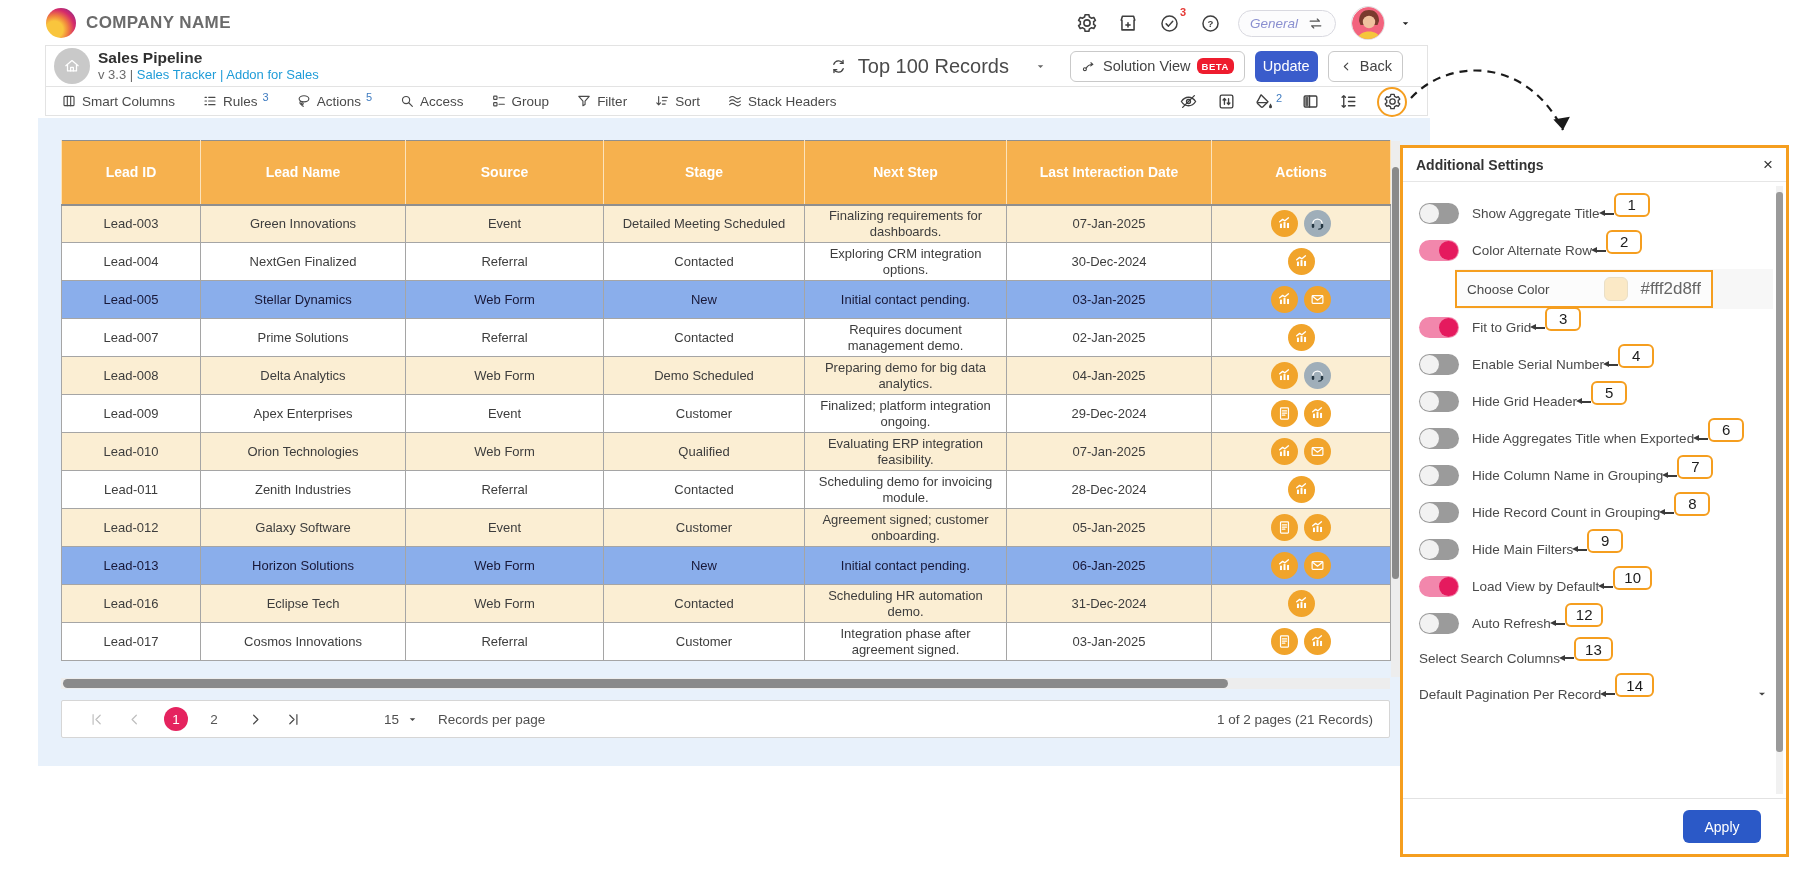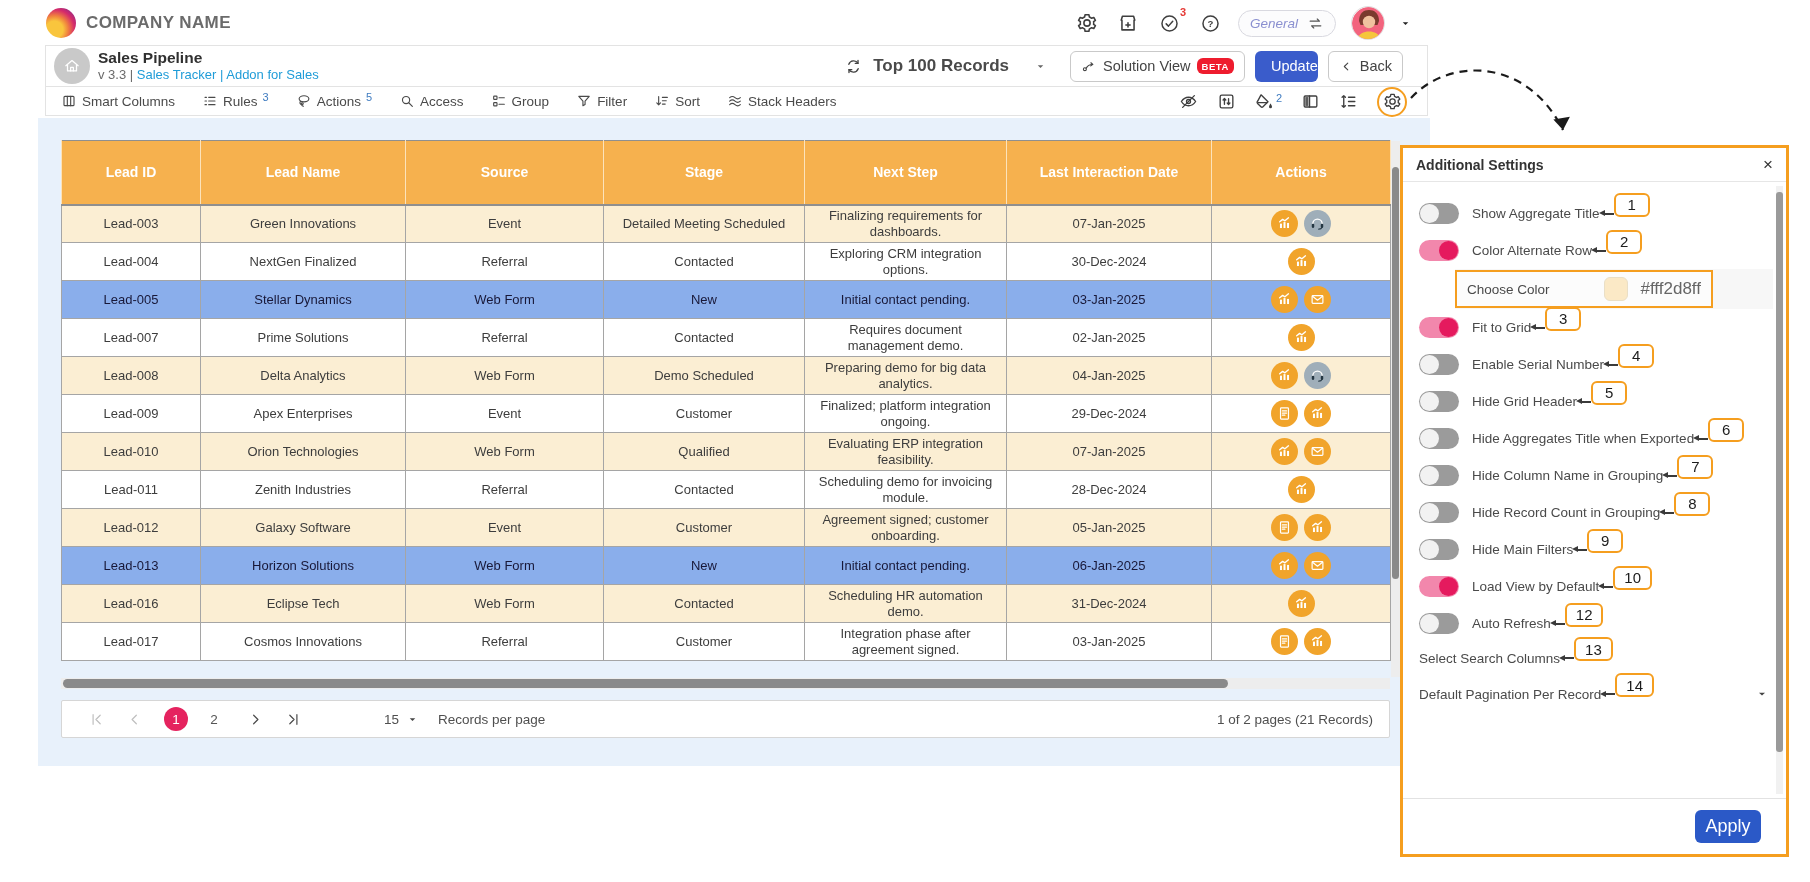--- a/index.html
+++ b/index.html
@@ -21,23 +21,23 @@
 
   
   .header-box { position:absolute; left:45px; top:45px; width:1383px; height:71px; background:#fff; border:1px solid #e3e3e3; }
   .titlebar { position:relative; height:40px; }
   .home-circle { position:absolute; left:8px; top:2px; width:36px; height:36px; border-radius:50%; background:#c9c9c9; display:flex; align-items:center; justify-content:center; color:#fff; }
   .pg-title { position:absolute; left:52px; top:3px; font-size:15.5px; font-weight:bold; color:#303030; }
   .pg-sub { position:absolute; left:52px; top:21px; font-size:13px; color:#6a6a6a; }
   .pg-sub .lnk { color:#1F9CD8; cursor:pointer; }
   .title-right { position:absolute; right:24px; top:0; height:40px; display:flex; align-items:center; gap:10px; }
   .refresh-ic { color:#444; display:flex; cursor:pointer; }
-  .rec-dd { display:flex; align-items:center; gap:26px; font-size:17px; color:#4a4a4a; cursor:pointer; margin-right:14px;font-weight:bold; }
+  .rec-dd { display:flex; align-items:center; gap:26px; font-size:20px; color:#4a4a4a; cursor:pointer; margin-right:14px; }
   .rec-dd .caret { color:#666; display:flex; }
-  .btn { height:31px; border-radius:6px; display:flex; align-items:center; justify-content:flex-end; font-size:14.5px; cursor:pointer; }
+  .btn { height:31px; border-radius:6px; display:flex; align-items:center; justify-content:center; font-size:14.5px; cursor:pointer; }
   .btn-outline { background:#fff; border:1px solid #c9c9c9; color:#444; padding:0 10px; gap:6px; }
   .beta { background:#EE1C2E; color:#fff; font-size:9.5px; font-weight:bold; border-radius:6px; padding:2.5px 5px; letter-spacing:.5px; }
   .btn-primary { background:#3A5CCB; color:#fff; width:63px; }
   .toolbar { position:relative; height:29px; border-top:1px solid #e3e3e3; display:flex; align-items:center; padding-left:15px; }
   .tb-item { display:flex; align-items:center; gap:5px; font-size:13.5px; color:#4a4a4a; margin-right:27px; cursor:pointer; white-space:nowrap; }
   .tb-item .svg-wrap { display:flex; color:#4a4a4a; }
   .tb-sup { font-size:11px; color:#3E7BC0; position:relative; top:-4px; }
   .tb-right { position:absolute; right:20px; top:0; height:29px; display:flex; align-items:center; gap:19px; }
   .tb-right .ritem { display:flex; align-items:center; color:#3f3f3f; cursor:pointer; position:relative; }
   .ring { width:30px; height:30px; border:2.5px solid #F59E1F; border-radius:50%; display:flex; align-items:center; justify-content:center; }
@@ -95,21 +95,21 @@
   .hexval { font-size:17px; color:#666; }
   .lbl-row { height:32px; display:flex; align-items:center; }
   .inp-row { height:36px; display:flex; align-items:center; }
   .search-input { width:349px; height:30px; background:#f4f4f4; display:flex; align-items:center; padding:0 10px; font-size:13.5px; color:#a9a9a9; cursor:text; }
   .search-input .caret { margin-left:auto; color:#444; display:flex; }
   .dd-row { height:40px; display:flex; align-items:center; }
   .dd-row .caret { margin-left:auto; color:#444; display:flex; cursor:pointer; }
   .panel-scroll { position:absolute; right:3px; top:38px; width:7px; height:608px; background:#f1f1f1; }
   .panel-scroll .thumb { position:absolute; left:0; top:6px; width:7px; height:560px; background:#9a9a9a; border-radius:3px; }
   .panel-foot { position:absolute; left:0; right:0; bottom:0; height:56px; border-top:1px solid #e2e2e2; background:#fff; }
-  .apply { position:absolute; right:25px; top:11px; width:66px; height:33px; background:#2B59C7; color:#fff; border-radius:6px; display:flex; align-items:center; justify-content:center; font-size:18px; cursor:pointer; }
+  .apply { position:absolute; right:25px; top:11px; width:78px; height:33px; background:#2B59C7; color:#fff; border-radius:6px; display:flex; align-items:center; justify-content:center; font-size:14px; cursor:pointer; }
 
   .arrow-overlay { position:absolute; left:1398px; top:52px; z-index:6; pointer-events:none; }
   svg.svgi { display:block; }
 </style>
 </head>
 <body>
 
 <div class="topbar">
   <div class="logo"></div>
   <div class="company">COMPANY NAME</div>

